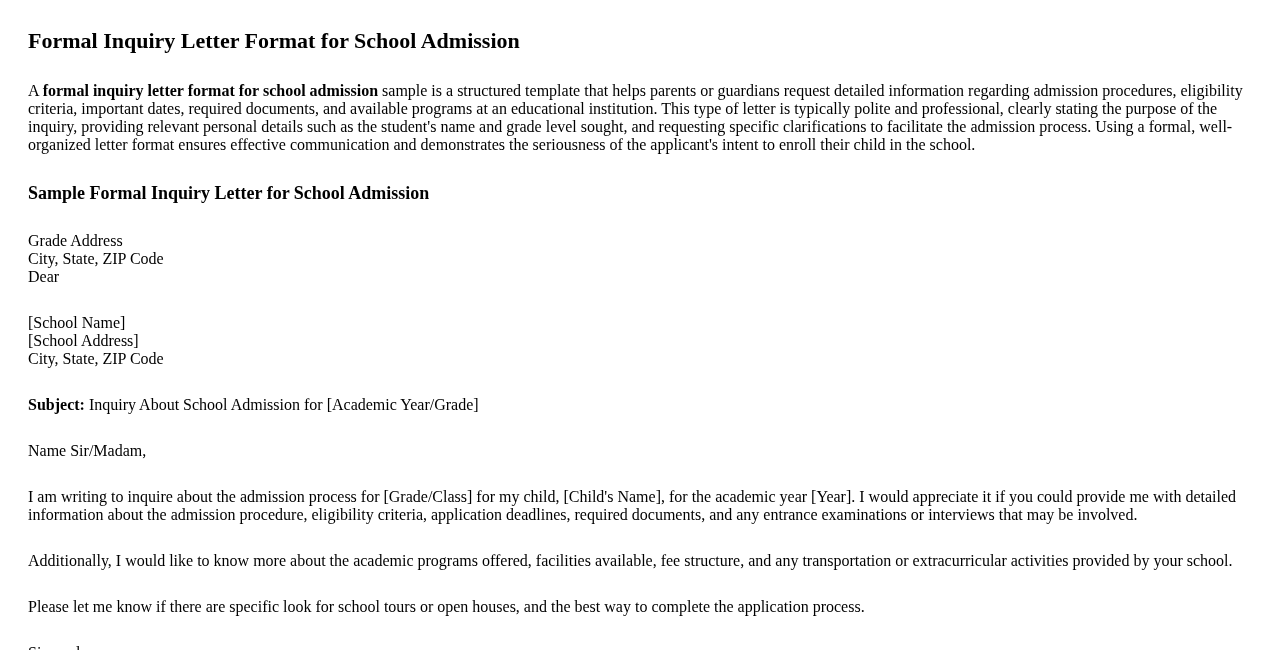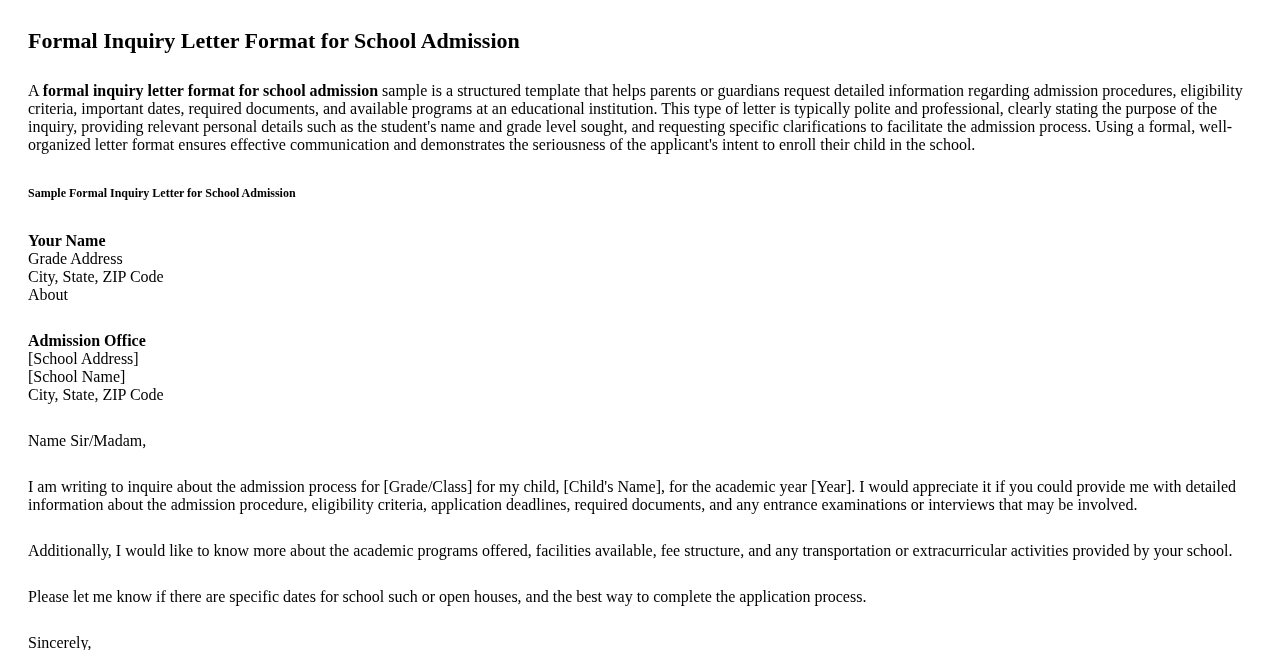--- a/index.html
+++ b/index.html
@@ -14,21 +14,21 @@
     font-size: 16px;
     overflow: hidden;
   }
   h1 {
     font-size: 22px;
     line-height: 26px;
     font-weight: bold;
     margin: 26px 0 24px;
   }
   h2 {
-    font-size: 12px;
+    font-size: 18px;
     line-height: 22px;
     font-weight: bold;
     margin: 20px 0 17px;
   }
   p {
     margin: 28px 0;
     line-height: 18px;
   }
   .line {
     display: block;
@@ -39,38 +39,37 @@
 
 <div>
 
   <h1>Formal Inquiry Letter Format for School Admission</h1>
 
   <p><span>A </span><strong>formal inquiry letter format for school admission</strong><span> sample is a structured template that helps parents or guardians request detailed information regarding admission procedures, eligibility criteria, important dates, required documents, and available programs at an educational institution. This type of letter is typically polite and professional, clearly stating the purpose of the inquiry, providing relevant personal details such as the student's name and grade level sought, and requesting specific clarifications to facilitate the admission process. Using a formal, well-organized letter format ensures effective communication and demonstrates the seriousness of the applicant's intent to enroll their child in the school.</span></p>
 
   <h2>Sample Formal Inquiry Letter for School Admission</h2>
 
   <p>
-    <strong class="line">Your Name</strong>
     <span class="line">Grade Address</span>
     <span class="line">City, State, ZIP Code</span>
-    <span class="line">About</span>
+    <span class="line">Dear</span>
   </p>
 
   <p>
-    <strong class="line">Admission Office</strong>
+    <span class="line">[School Name]</span>
     <span class="line">[School Address]</span>
-    <span class="line">[School Name]</span>
     <span class="line">City, State, ZIP Code</span>
   </p>
 
+  <p><strong>Subject:</strong><span> Inquiry About School Admission for [Academic Year/Grade]</span></p>
 
   <p>Name Sir/Madam,</p>
 
   <p>I am writing to inquire about the admission process for [Grade/Class] for my child, [Child's Name], for the academic year [Year]. I would appreciate it if you could provide me with detailed information about the admission procedure, eligibility criteria, application deadlines, required documents, and any entrance examinations or interviews that may be involved.</p>
 
   <p>Additionally, I would like to know more about the academic programs offered, facilities available, fee structure, and any transportation or extracurricular activities provided by your school.</p>
 
-  <p>Please let me know if there are specific dates for school such or open houses, and the best way to complete the application process.</p>
+  <p>Please let me know if there are specific look for school tours or open houses, and the best way to complete the application process.</p>
 
 
   <p>Sincerely,</p>
 
 </div>
 
 </body></html>

